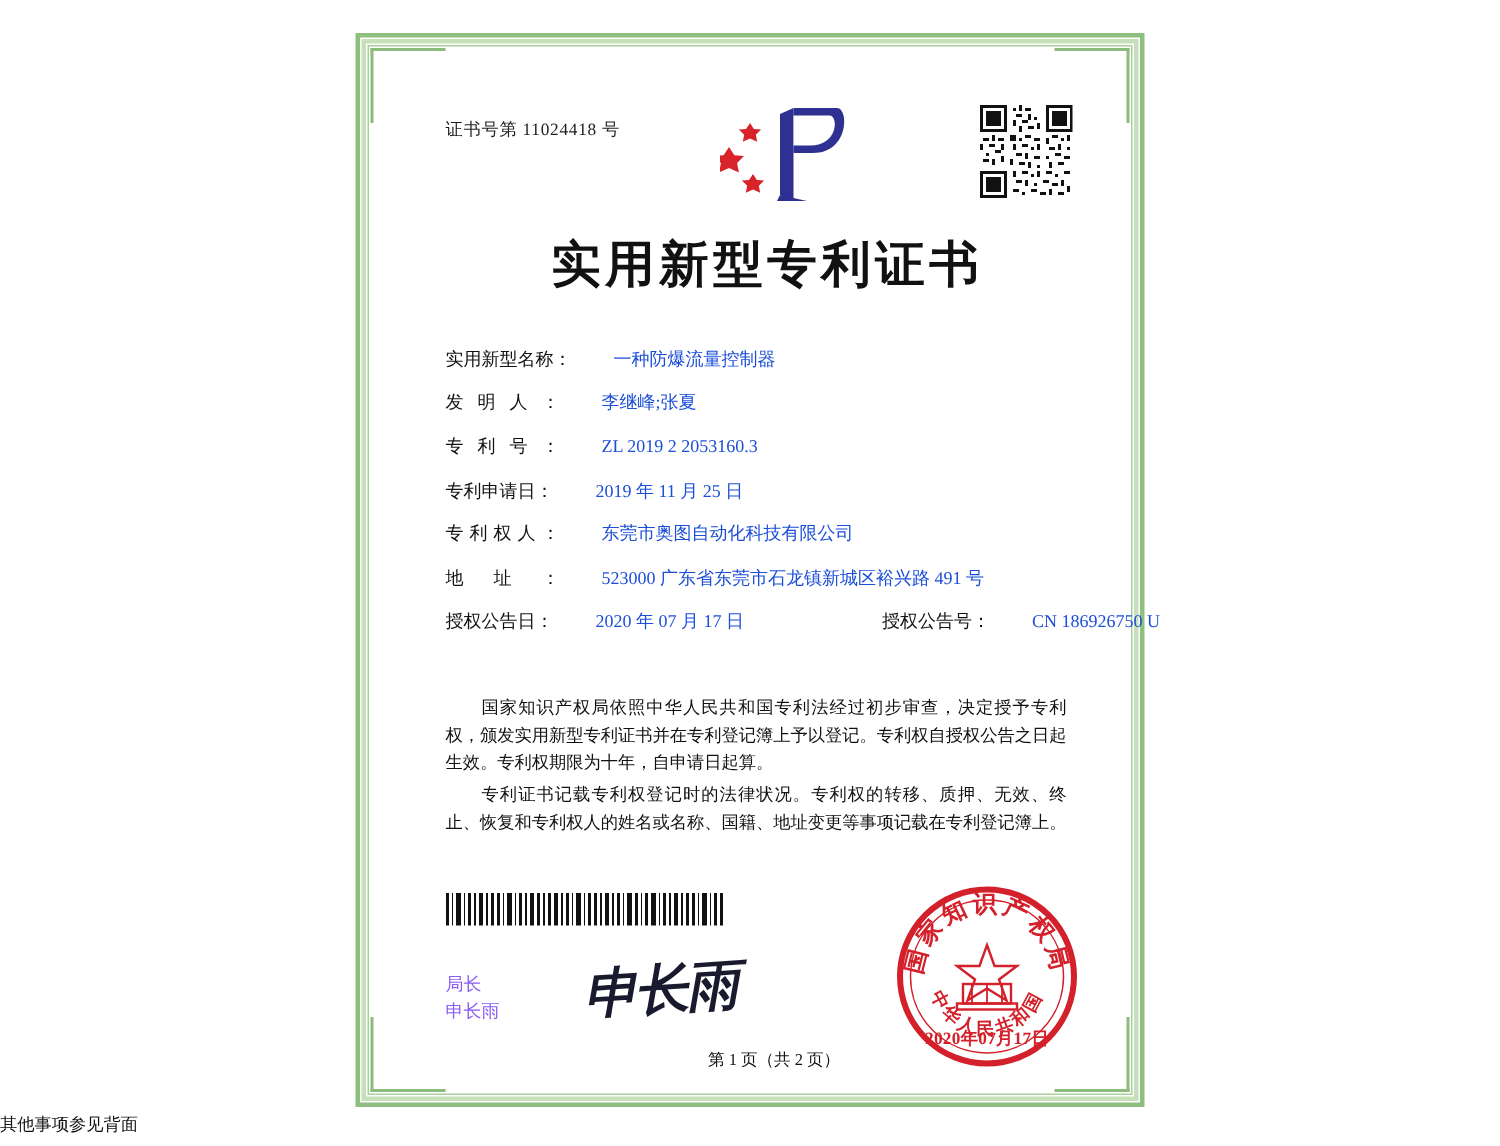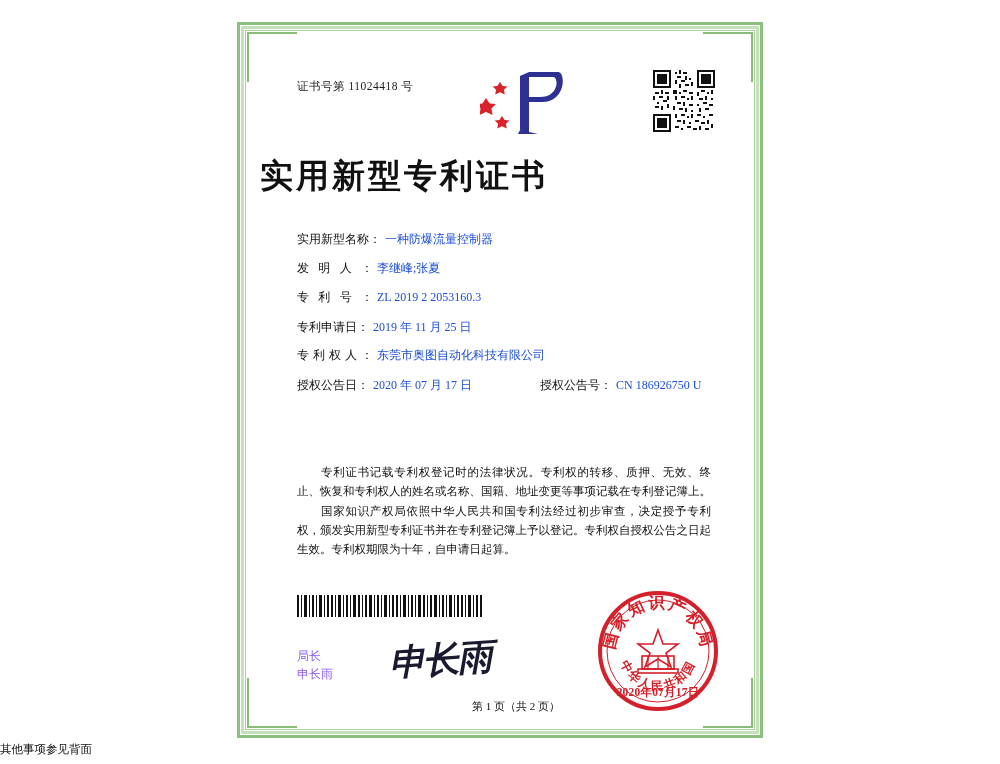--- a/index.html
+++ b/index.html
@@ -82,21 +82,21 @@
     width: 62px;
     height: 62px;
   }
 
   
   .doc-title {
     position: absolute;
     left: 0;
     right: 0;
     top: 132px;
-    text-align: left;
+    text-align: center;
     font-size: 33px;
     font-weight: bold;
     letter-spacing: 3px;
     color: #111;
     font-family: "DejaVu Sans", sans-serif;
     padding-left: 23px;
   }
 
   
   .fields {
@@ -106,20 +106,21 @@
     right: 52px;
     font-size: 12px;
     color: #111;
     line-height: 1.0;
   }
   .field-row {
     display: flex;
     align-items: baseline;
     margin-bottom: 16.5px;
     white-space: nowrap;
+    gap: 24px;
   }
   .field-label {
     color: #111;
     font-size: 12px;
     flex: 0 0 auto;
   }
   .field-label.spread {
     display: inline-block;
     width: 76px;
     text-align: justify;
@@ -354,31 +355,35 @@
       <span class="field-value">ZL 2019 2 2053160.3</span>
     </div>
     <div class="field-row">
       <span class="field-label">专利申请日：</span>
       <span class="field-value">2019 年 11 月 25 日</span>
     </div>
     <div class="field-row">
       <span class="field-label spread">专利权人：</span>
       <span class="field-value">东莞市奥图自动化科技有限公司</span>
     </div>
+    <div class="field-row">
+      <span class="field-label spread">地址：</span>
+      <span class="field-value">523000  广东省东莞市石龙镇新城区裕兴路 491 号</span>
+    </div>
     <div class="field-row two-col">
       <span class="field-label">授权公告日：</span>
       <span class="field-value">2020 年 07 月 17 日</span>
       <span class="field-label sec-label">授权公告号：</span>
       <span class="field-value">CN 186926750 U</span>
     </div>
   </div>
 
   <div class="paragraphs">
+    <p>国家知识产权局依照中华人民共和国专利法经过初步审查，决定授予专利权，颁发实用新型专利证书并在专利登记簿上予以登记。专利权自授权公告之日起生效。专利权期限为十年，自申请日起算。</p>
     <p>专利证书记载专利权登记时的法律状况。专利权的转移、质押、无效、终止、恢复和专利权人的姓名或名称、国籍、地址变更等事项记载在专利登记簿上。</p>
-    <p>国家知识产权局依照中华人民共和国专利法经过初步审查，决定授予专利权，颁发实用新型专利证书并在专利登记簿上予以登记。专利权自授权公告之日起生效。专利权期限为十年，自申请日起算。</p>
   </div>
 
   <div class="barcode">
     <svg viewBox="0 0 186 22" width="186" height="22" shape-rendering="crispEdges">
       <rect width="186" height="22" fill="#fff"></rect>
       <g fill="#111">
         <rect x="0" y="0" width="2" height="22"></rect>
           <rect x="4" y="0" width="1" height="22"></rect>
           <rect x="7" y="0" width="3" height="22"></rect>
         <rect x="12" y="0" width="1" height="22"></rect>

